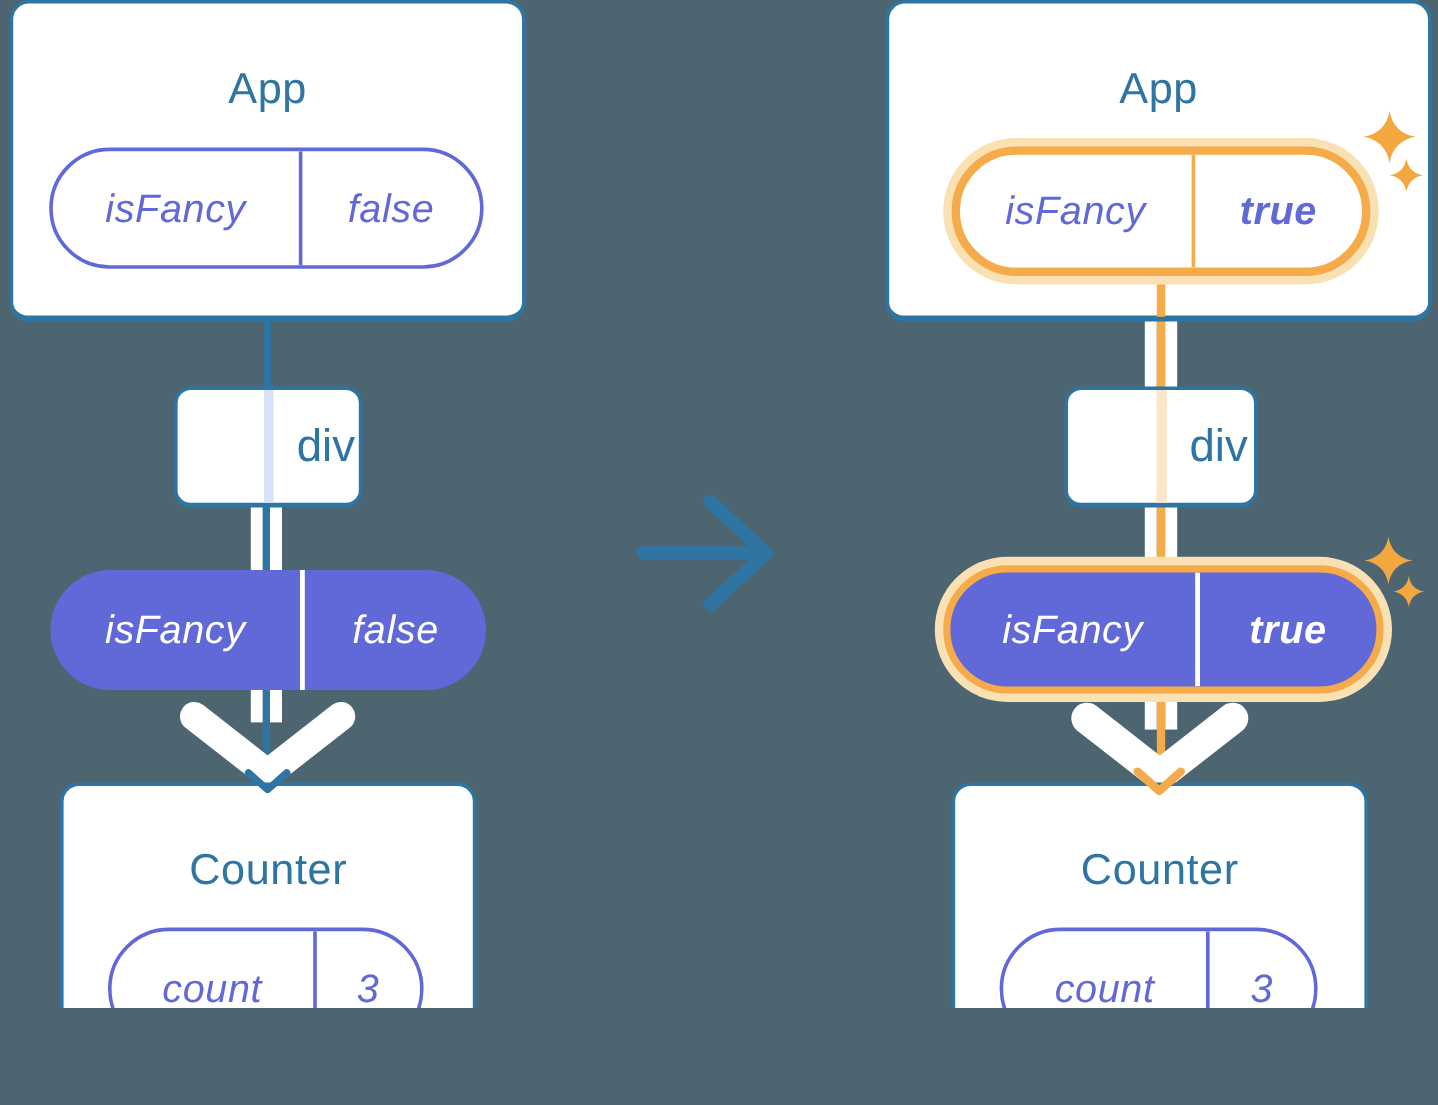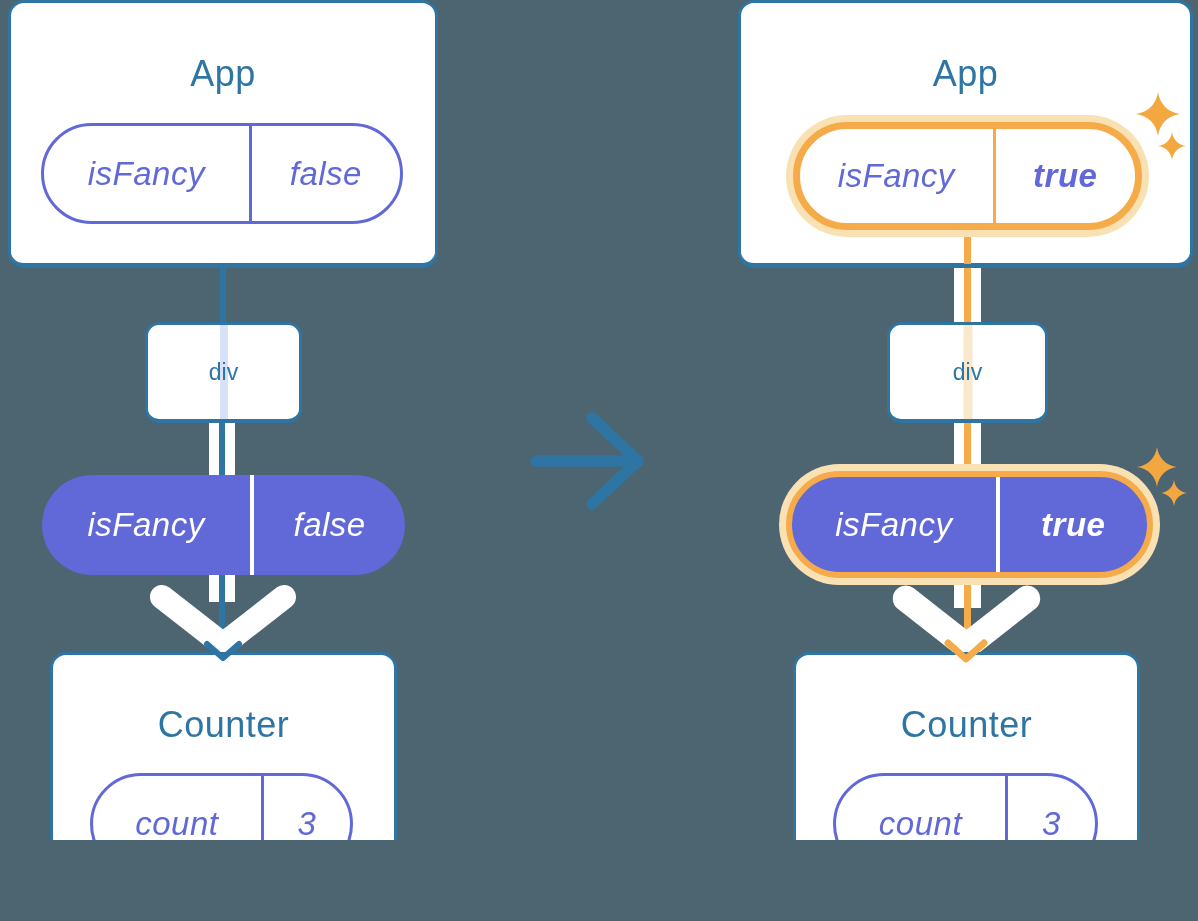--- a/index.html
+++ b/index.html
@@ -17,21 +17,21 @@
     font-family:"Liberation Sans","DejaVu Sans",sans-serif;overflow:hidden;
   }
   
   .card{
     position:absolute;background:#fff;box-sizing:border-box;
     border:3px solid var(--blue);border-bottom-width:5px;border-radius:16px;z-index:2;
   }
   .card.small{border-radius:14px;border-bottom-width:4px;}
   .card-label{
     position:relative;z-index:1;width:100%;height:100%;display:flex;
-    align-items:center;justify-content:center;font-size:23px;font-weight:500;color:var(--blue);
+    align-items:center;justify-content:center;font-size:38px;font-weight:500;color:var(--blue);margin-left:48px;
   }
   .stripe{position:absolute;top:0;bottom:0;left:50%;transform:translateX(-50%);width:8px;z-index:0;}
   .title{
     position:absolute;text-align:center;font-size:36px;font-weight:500;
     color:var(--blue);z-index:4;line-height:44px;letter-spacing:.5px;
   }
   
   .pill{
     position:absolute;display:flex;align-items:stretch;box-sizing:border-box;
     border-radius:54px;overflow:hidden;z-index:4;font-size:33px;letter-spacing:.5px;font-style:italic;

